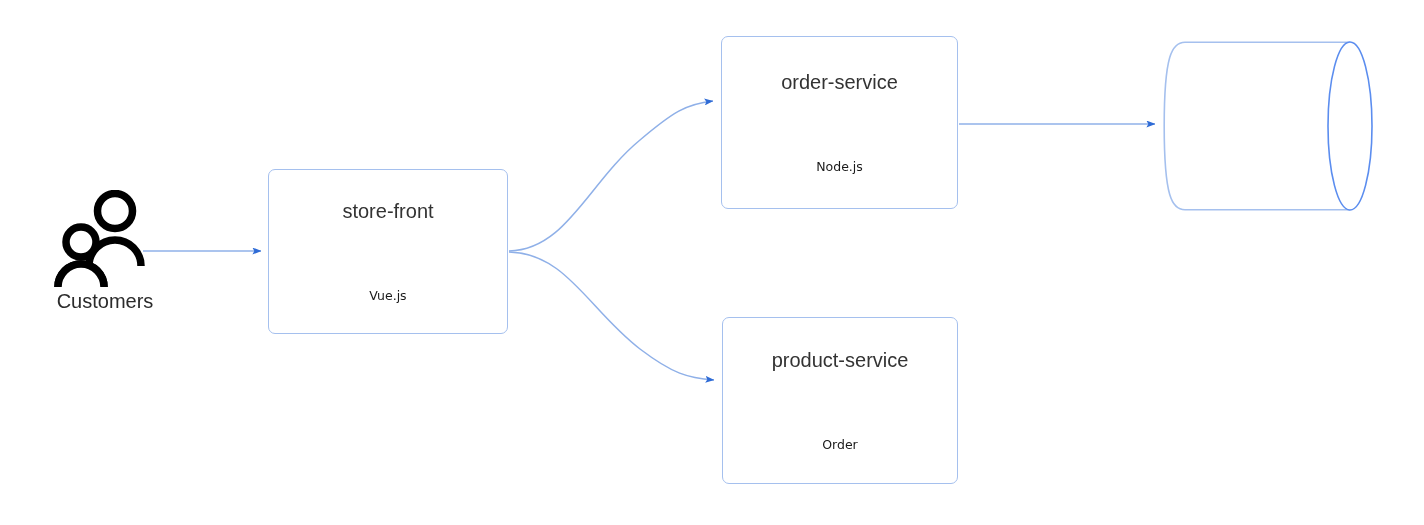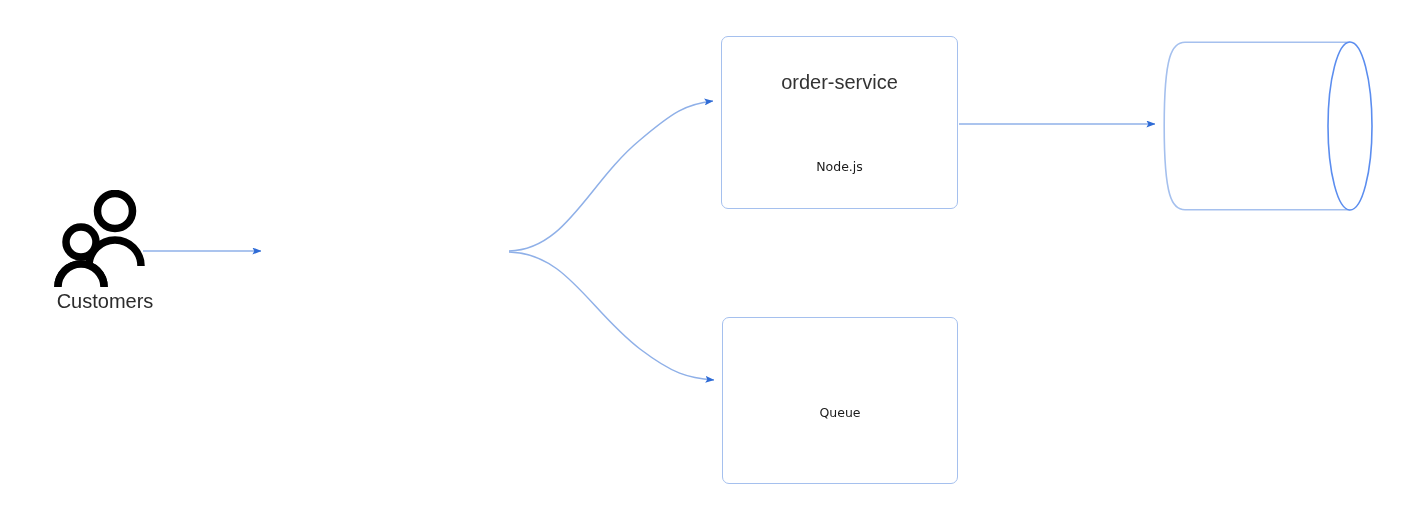--- a/index.html
+++ b/index.html
@@ -159,28 +159,33 @@
 
       <circle cx="28" cy="52" r="15" fill="none" stroke="#000000" stroke-width="7.5"></circle>
       <path d="M 5 97 A 23 23 0 0 1 51 97" fill="none" stroke="#000000" stroke-width="7.5" stroke-linecap="butt"></path>
 
       <path d="M 5 97 A 23 23 0 0 1 51 97 L 51 100 L 5 100 Z" fill="#ffffff" stroke="none"></path>
       <path d="M 5 97 A 23 23 0 0 1 51 97" fill="none" stroke="#000000" stroke-width="7.5"></path>
     </svg>
     <div class="actor-label">Customers</div>
   </div>
 
+  <div class="node node-box" id="node-store-front">
+    <div class="node-title">store-front</div>
+    <div class="node-subtitle">Vue.js</div>
+  </div>
 
   <div class="node node-box" id="node-order-service">
     <div class="node-title">order-service</div>
     <div class="node-subtitle">Node.js</div>
   </div>
 
   <div class="node node-box" id="node-product-service">
-    <div class="node-subtitle">Queue</div>
+    <div class="node-title">product-service</div>
+    <div class="node-subtitle">Order</div>
   </div>
 
   <div class="node" id="node-order-queue">
     <svg class="cyl-shell" viewBox="0 0 210 170" preserveAspectRatio="none" xmlns="http://www.w3.org/2000/svg">
 
       <path d="M 187 1.2 L 22 1.2 C 9 1.2, 1.2 14, 1.2 85 C 1.2 156, 9 168.8, 22 168.8 L 187 168.8" fill="#ffffff" stroke="#a5c0ee" stroke-width="1.6"></path>
       <ellipse cx="187" cy="85" rx="22" ry="84" fill="#ffffff" stroke="#5b8def" stroke-width="1.6"></ellipse>
     </svg>
   </div>
 

